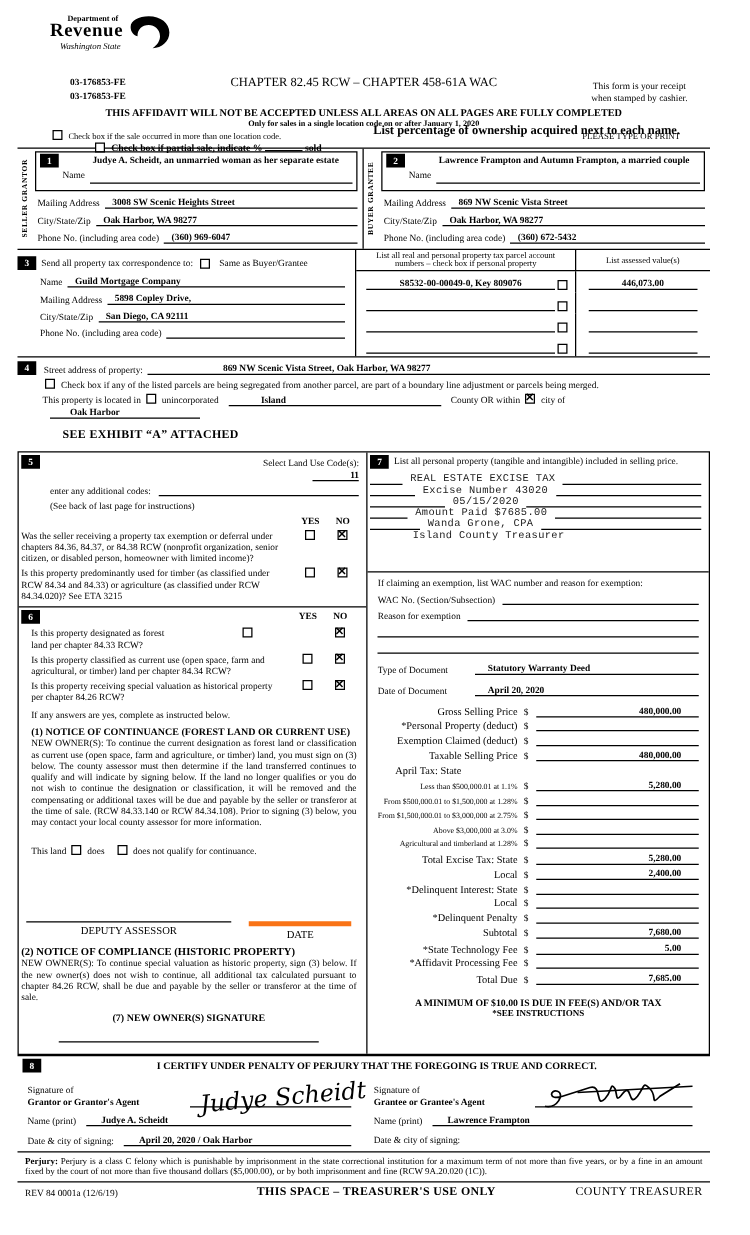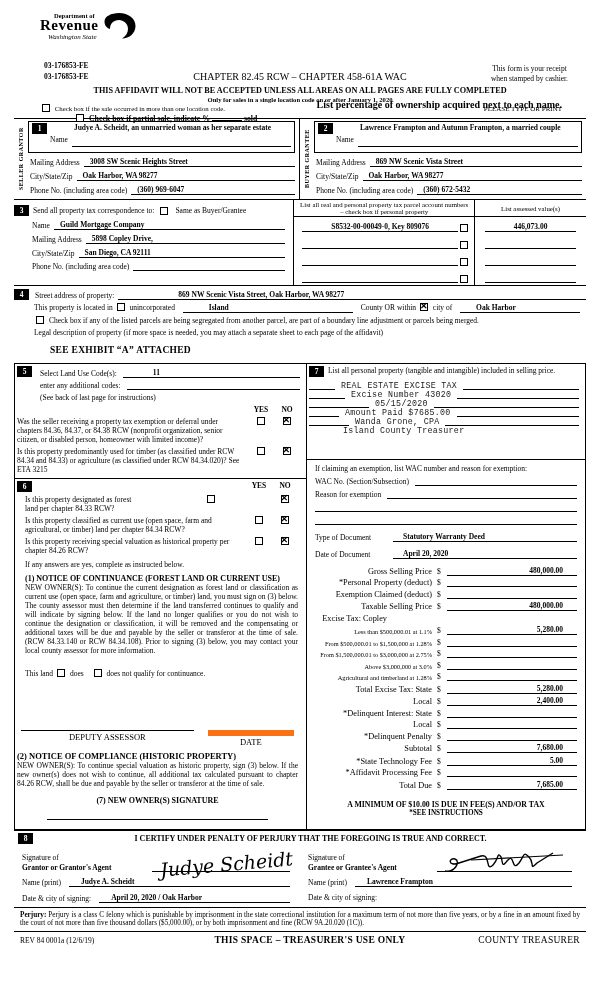--- a/index.html
+++ b/index.html
@@ -1,18 +1,18 @@
 <!DOCTYPE html>
 <html><head>
 <meta charset="utf-8">
 <style>
   * { margin:0; padding:0; box-sizing:border-box; }
   html,body { background:#fff; }
   body { width:600px; height:988px; font-family:"Liberation Serif", serif; color:#000; font-size:7.5px; position:relative; }
-  .page { width:600px; height:874px; padding:8px 14px 0 14px; position:relative; }
+  .page { width:600px; height:874px; padding:8px 32px 0 14px; position:relative; }
 
   
   .numbox { background:#000; color:#fff; min-width:15px; height:11px; font-size:7.5px; font-weight:bold;
             display:inline-flex; align-items:center; justify-content:center; padding:0 2px; }
   .cb { display:inline-block; width:8px; height:8px; border:1px solid #000; position:relative;
         vertical-align:-1px; margin:0 3px 0 2px; background:#fff; }
   .cb.checked::after { content:"✕"; position:absolute; left:-1px; top:-2px; font-size:9px; line-height:1; font-weight:bold; }
   .fill { border-bottom:1px solid #000; display:inline-block; }
   .tv { font-weight:bold; }
   .bold { font-weight:bold; }
@@ -22,24 +22,24 @@
   .frow .lab { white-space:nowrap; padding-right:4px; }
   .frow .fill { flex:1; padding-left:6px; }
 
   
   .hdr { position:relative; height:110px; }
   .logo { position:absolute; left:26px; top:4px; }
   .logo-row { display:flex; align-items:flex-start; }
   .logo-text .dept { font-size:6.5px; font-weight:bold; margin-left:14px; }
   .logo-text .rev { font-size:15px; font-weight:bold; letter-spacing:0.5px; line-height:0.9; }
   .logo-text .state { font-size:7px; font-style:italic; margin-left:8px; }
-  .formnos { position:absolute; left:30px; top:52px; font-size:7.5px; font-weight:bold; line-height:1.5; }
+  .formnos { position:absolute; left:42px; top:52px; font-size:7.5px; font-weight:bold; line-height:1.5; }
   .titleblk { position:absolute; left:120px; right:120px; top:48px; text-align:center; }
   .title { font-size:13.5px; font-weight:bold; letter-spacing:0.3px; }
-  .subtitle { font-size:10px; margin-top:15px; }
+  .subtitle { font-size:10px; margin-top:5px; }
   .receipt { position:absolute; right:18px; top:56px; font-size:7.5px; text-align:center; line-height:1.35; }
   .warning { position:absolute; left:0; right:0; top:78px; text-align:center; font-size:8.2px; font-weight:bold; }
   .onlyfor { position:absolute; left:0; right:0; top:88px; text-align:center; font-size:6.6px; font-weight:bold; }
   .hdr-cb1 { position:absolute; left:26px; top:96px; font-size:6.8px; }
   .hdr-ptp { position:absolute; right:24px; top:97px; font-size:7px; }
   .hdr-cb2 { position:absolute; left:60px; top:106px; font-size:7.8px; font-weight:bold; }
   .hdr-list { position:absolute; right:24px; top:91px; font-size:10px; font-weight:bold; }
   .pct-gap { display:inline-block; width:30px; border-bottom:1px solid #000; }
 
   
@@ -100,21 +100,21 @@
   .stampline .dr { flex:1; margin-left:6px; }
   .stampline .txt { white-space:pre; }
 
   .sec6 { padding:2px 8px 4px 2px; }
   .s6head { display:flex; }
   .notice { margin-top:5px; padding-left:8px; text-align:justify; }
   .notice .nt { font-size:8px; font-weight:bold; }
   .thisland { margin:14px 0 0 8px; }
   .siglines { display:flex; margin-top:52px; padding:0 4px; }
   .sigl { flex:1.6; border-top:1px solid #000; text-align:center; font-size:8.5px; padding-top:1px; margin-right:14px; }
-  .sigl2 { flex:0.8; border-top:6px solid #f97316; text-align:center; font-size:8.5px; padding-top:1px; }
+  .sigl2 { flex:0.8; border-top:4px solid #f97316; text-align:center; font-size:8.5px; padding-top:1px; }
   .owners-sig { text-align:center; font-weight:bold; font-size:8px; margin-top:8px; }
   .printline { border-top:1px solid #000; margin:14px 30px 0 30px; text-align:center; font-weight:bold; font-size:8px; padding-top:1px; }
   .blankline { border-top:1px solid #000; margin:14px 30px 0 30px; height:6px; }
 
   .exempt { padding:4px 8px 2px 8px; border-bottom:0; }
   .exline { display:flex; align-items:flex-end; margin-top:4px; }
   .exline .fill { flex:1; margin-left:6px; }
   .docline { display:flex; align-items:center; margin-top:7px; }
   .docline .lab { width:78px; }
   .docline .fill { flex:1; font-weight:bold; padding-left:10px; }
@@ -333,46 +333,45 @@
     </div>
   </div>
 
   <div class="sec4">
     <div class="s4line1">
       <span class="numbox">4</span>
       <span style="margin:0 4px 0 6px;">Street address of property:</span>
       <span class="fill tv" style="flex:1;padding-left:60px;">869 NW Scenic Vista Street, Oak Harbor, WA  98277</span>
     </div>
     <div class="s4line">
+      <span class="cb"></span>
+      <span>Check box if any of the listed parcels are being segregated from another parcel, are part of a boundary line adjustment or parcels being merged.</span>
+    </div>
+    <div class="s4line">
       <span>This property is located in</span>
       <span class="cb"></span>
       <span>unincorporated</span>
       <span class="fill tv" style="width:170px;padding-left:26px;margin:0 6px;">Island</span>
       <span>County OR  within</span>
       <span class="cb checked"></span>
       <span>city of</span>
       <span class="fill tv" style="width:120px;padding-left:16px;margin-left:6px;">Oak Harbor</span>
     </div>
-    <div class="s4line">
-      <span class="cb"></span>
-      <span>Check box if any of the listed parcels are being segregated from another parcel, are part of a boundary line adjustment or parcels being merged.</span>
-    </div>
-    <div class="s4line">Legal description of property (if more space is needed, you may attach a separate sheet to each page of the affidavit)</div>
     <div class="exhibit">SEE EXHIBIT “A” ATTACHED</div>
   </div>
 
   <div class="bigbox">
 
     <div class="bb-left">
 
       <div class="sec5">
         <div class="s5top">
           <span class="numbox">5</span>
           <div class="s5fields">
-            <div class="row" style="align-items:flex-end;">
+            <div class="row" style="align-items:flex-end;flex-direction:column;">
               <span>Select Land Use Code(s):</span>
               <span class="fill tv" style="flex:1;margin-left:6px;padding-left:30px;">11</span>
             </div>
             <div class="row" style="align-items:flex-end;margin-top:3px;">
               <span>enter any additional codes:</span>
               <span class="fill" style="flex:1;margin-left:6px;height:8px;"></span>
             </div>
             <div style="margin-top:3px;">(See back of last page for instructions)</div>
           </div>
         </div>
@@ -523,21 +522,21 @@
             <span class="ml">Exemption Claimed (deduct)</span>
             <span class="dol">$</span>
             <span class="mline"></span>
           </div>
         <div class="mrow big">
             <span class="ml">Taxable Selling Price</span>
             <span class="dol">$</span>
             <span class="mline">480,000.00</span>
           </div>
         <div class="mrow big">
-            <span class="ml" style="padding-right:60px;">Excise Tax:  Copley</span>
+            <span class="ml" style="padding-right:60px;">April Tax:  State</span>
             <span class="mnoline"></span>
           </div>
 
         <div class="mrow small">
             <span class="ml">Less than $500,000.01 at 1.1%</span>
             <span class="dol" style="font-size:7.5px;">$</span>
             <span class="mline">5,280.00</span>
           </div>
         <div class="mrow small">
             <span class="ml">From $500,000.01 to $1,500,000 at 1.28%</span>

